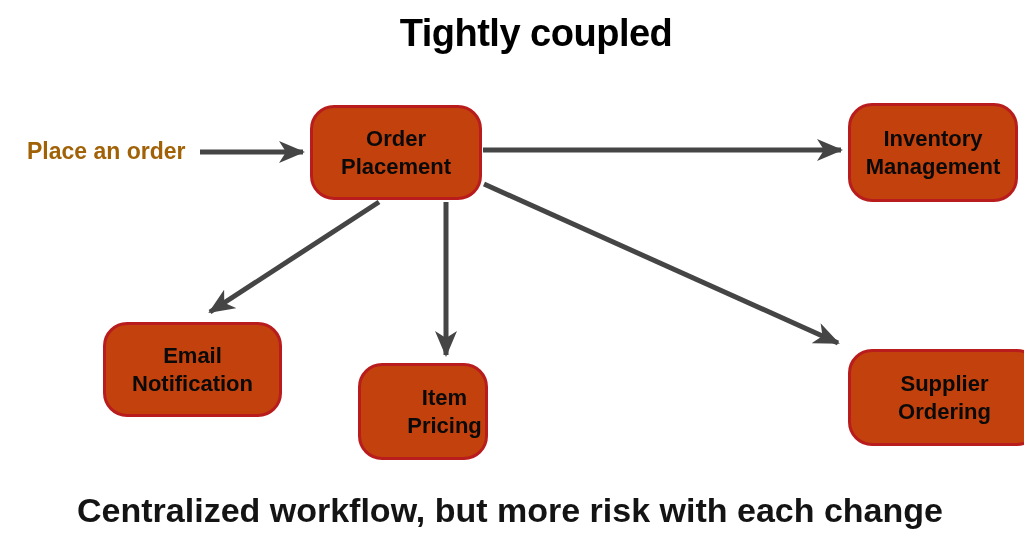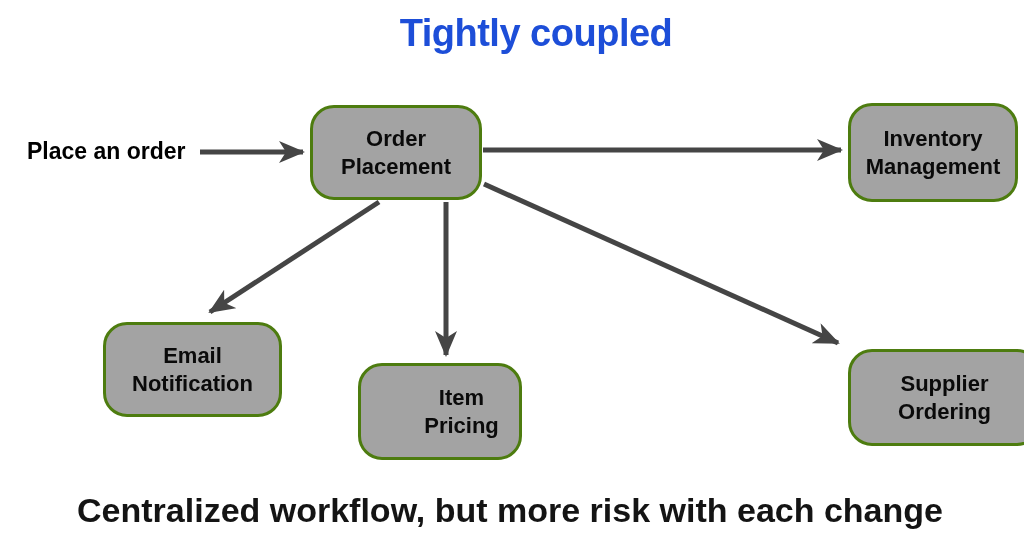--- a/index.html
+++ b/index.html
@@ -18,58 +18,58 @@
   }
   .title {
     position: absolute;
     top: 12px;
     left: 536px;
     transform: translateX(-50%);
     font-size: 38px;
     font-weight: bold;
     letter-spacing: -0.5px;
     white-space: nowrap;
-    color: #1d4ed8;
+    color: #000000;
   }
   .input-label {
     position: absolute;
     top: 138px;
     left: 27px;
     font-size: 23px;
     font-weight: bold;
     white-space: nowrap;
-    color: #000000;
+    color: #a16207;
   }
   .arrows {
     position: absolute;
     left: 0;
     top: 0;
     width: 1024px;
     height: 556px;
   }
   .node {
     position: absolute;
     box-sizing: border-box;
-    background: #a3a3a3;
-    border: 3px solid #4d7c0f;
+    background: #c2410c;
+    border: 3px solid #b91c1c;
     border-radius: 24px;
     display: flex;
     align-items: center;
     justify-content: center;
     text-align: center;
     font-weight: bold;
     font-size: 22px;
     line-height: 1.25;
     white-space: pre-line;
     color: #0a0a0a;
   }
   #node-order-placement    { left: 310px; top: 105px; width: 172px; height: 95px; }
   #node-inventory          { left: 848px; top: 103px; width: 170px; height: 99px; text-align: center; }
   #node-email              { left: 103px; top: 322px; width: 179px; height: 95px; justify-content: center; }
-  #node-item               { left: 358px; top: 363px; width: 164px; height: 97px; padding-left: 43px; }
+  #node-item               { left: 358px; top: 363px; width: 130px; height: 97px; padding-left: 43px; }
   #node-supplier           { left: 848px; top: 333px; width: 193px; height: 97px; margin-top: 16px; }
   .caption {
     position: absolute;
     top: 491px;
     left: 510px;
     transform: translateX(-50%);
     font-size: 34px;
     font-weight: bold;
     white-space: nowrap;
     color: #141414;

